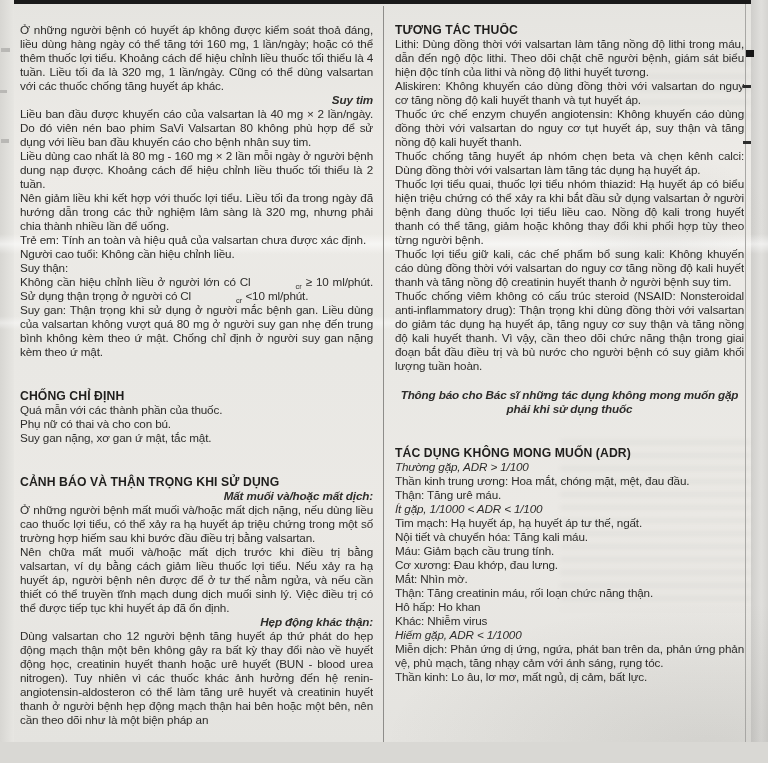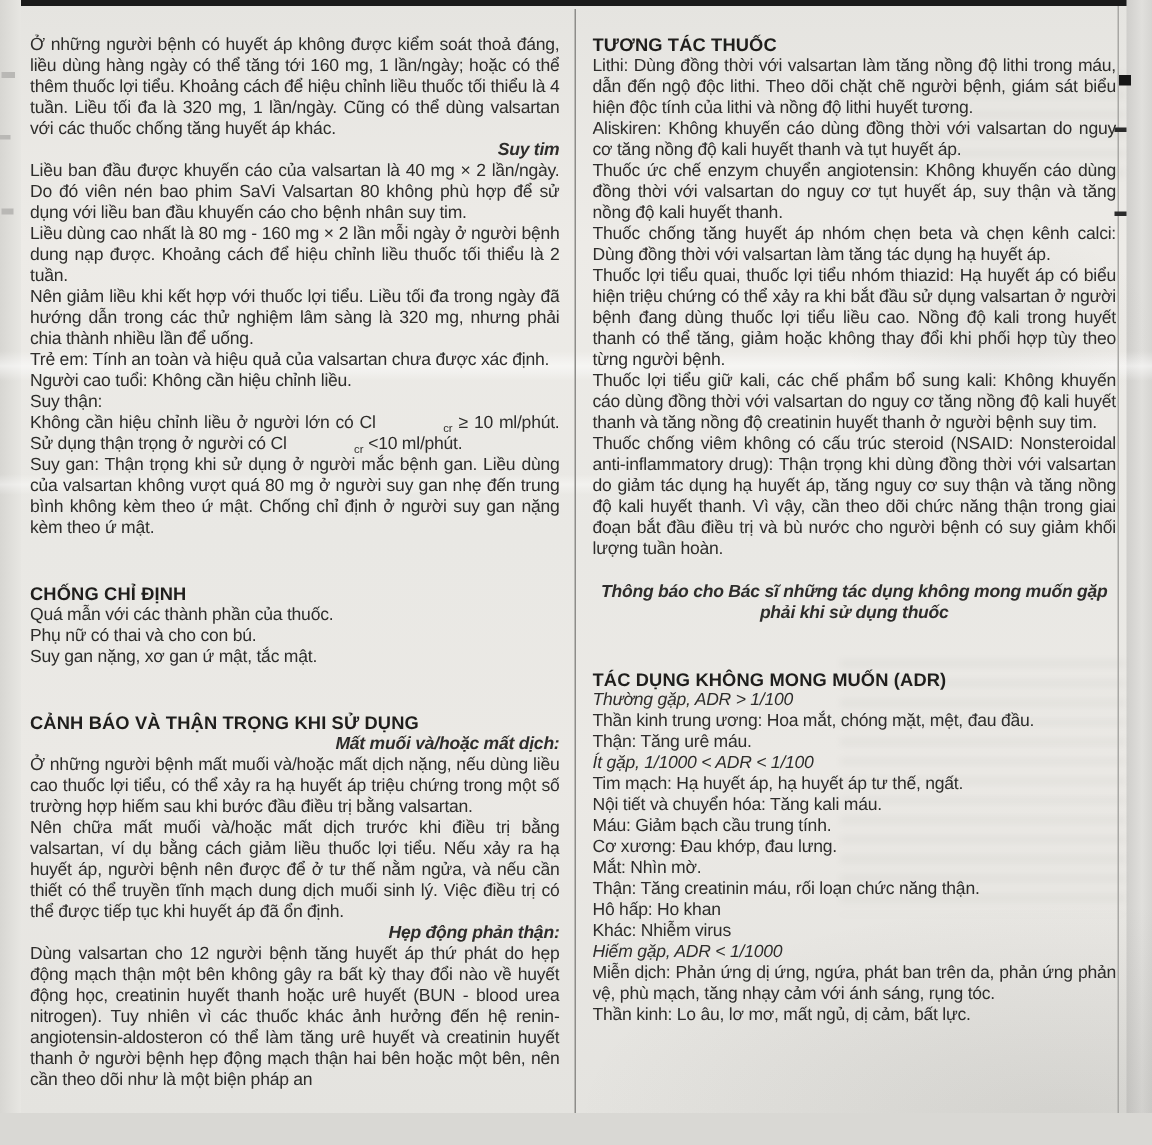--- a/index.html
+++ b/index.html
@@ -78,21 +78,21 @@
       <p class="blk body"><span>Không cần hiệu chỉnh liều ở người lớn có Cl</span><sub>cr</sub><span> ≥ 10 ml/phút. Sử dụng thận trọng ở người có Cl</span><sub>cr</sub><span> &lt;10 ml/phút.</span></p>
       <p class="blk body">Suy gan: Thận trọng khi sử dụng ở người mắc bệnh gan. Liều dùng của valsartan không vượt quá 80 mg ở người suy gan nhẹ đến trung bình không kèm theo ứ mật. Chống chỉ định ở người suy gan nặng kèm theo ứ mật.</p>
       <p class="blk heading">CHỐNG CHỈ ĐỊNH</p>
       <p class="blk body">Quá mẫn với các thành phần của thuốc.</p>
       <p class="blk body">Phụ nữ có thai và cho con bú.</p>
       <p class="blk body">Suy gan nặng, xơ gan ứ mật, tắc mật.</p>
       <p class="blk heading">CẢNH BÁO VÀ THẬN TRỌNG KHI SỬ DỤNG</p>
       <p class="blk subheading">Mất muối và/hoặc mất dịch:</p>
       <p class="blk body">Ở những người bệnh mất muối và/hoặc mất dịch nặng, nếu dùng liều cao thuốc lợi tiểu, có thể xảy ra hạ huyết áp triệu chứng trong một số trường hợp hiếm sau khi bước đầu điều trị bằng valsartan.</p>
       <p class="blk body">Nên chữa mất muối và/hoặc mất dịch trước khi điều trị bằng valsartan, ví dụ bằng cách giảm liều thuốc lợi tiểu. Nếu xảy ra hạ huyết áp, người bệnh nên được để ở tư thế nằm ngửa, và nếu cần thiết có thể truyền tĩnh mạch dung dịch muối sinh lý. Việc điều trị có thể được tiếp tục khi huyết áp đã ổn định.</p>
-      <p class="blk subheading">Hẹp động phản thận:</p>
+      <p class="blk subheading">Hẹp động khác thận:</p>
       <p class="blk body">Dùng valsartan cho 12 người bệnh tăng huyết áp thứ phát do hẹp động mạch thận một bên không gây ra bất kỳ thay đổi nào về huyết động học, creatinin huyết thanh hoặc urê huyết (BUN - blood urea nitrogen). Tuy nhiên vì các thuốc khác ảnh hưởng đến hệ renin-angiotensin-aldosteron có thể làm tăng urê huyết và creatinin huyết thanh ở người bệnh hẹp động mạch thận hai bên hoặc một bên, nên cần theo dõi như là một biện pháp an</p>
     </div>
   <div class="divider"></div>
   <div class="col col-right" id="col-right">
       <p class="blk heading">TƯƠNG TÁC THUỐC</p>
       <p class="blk body">Lithi: Dùng đồng thời với valsartan làm tăng nồng độ lithi trong máu, dẫn đến ngộ độc lithi. Theo dõi chặt chẽ người bệnh, giám sát biểu hiện độc tính của lithi và nồng độ lithi huyết tương.</p>
       <p class="blk body">Aliskiren: Không khuyến cáo dùng đồng thời với valsartan do nguy cơ tăng nồng độ kali huyết thanh và tụt huyết áp.</p>
       <p class="blk body">Thuốc ức chế enzym chuyển angiotensin: Không khuyến cáo dùng đồng thời với valsartan do nguy cơ tụt huyết áp, suy thận và tăng nồng độ kali huyết thanh.</p>
       <p class="blk body">Thuốc chống tăng huyết áp nhóm chẹn beta và chẹn kênh calci: Dùng đồng thời với valsartan làm tăng tác dụng hạ huyết áp.</p>
       <p class="blk body">Thuốc lợi tiểu quai, thuốc lợi tiểu nhóm thiazid: Hạ huyết áp có biểu hiện triệu chứng có thể xảy ra khi bắt đầu sử dụng valsartan ở người bệnh đang dùng thuốc lợi tiểu liều cao. Nồng độ kali trong huyết thanh có thể tăng, giảm hoặc không thay đổi khi phối hợp tùy theo từng người bệnh.</p>

